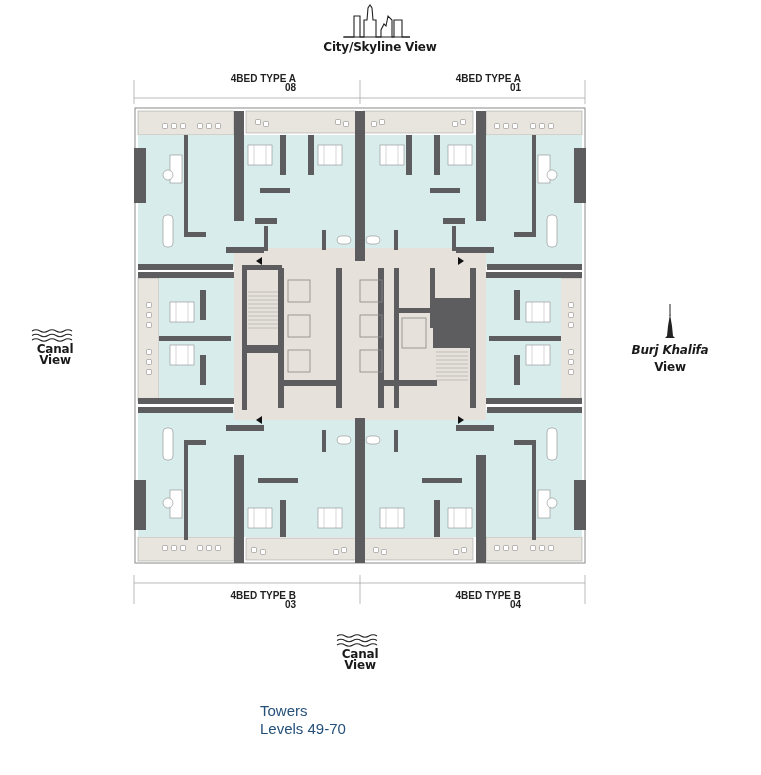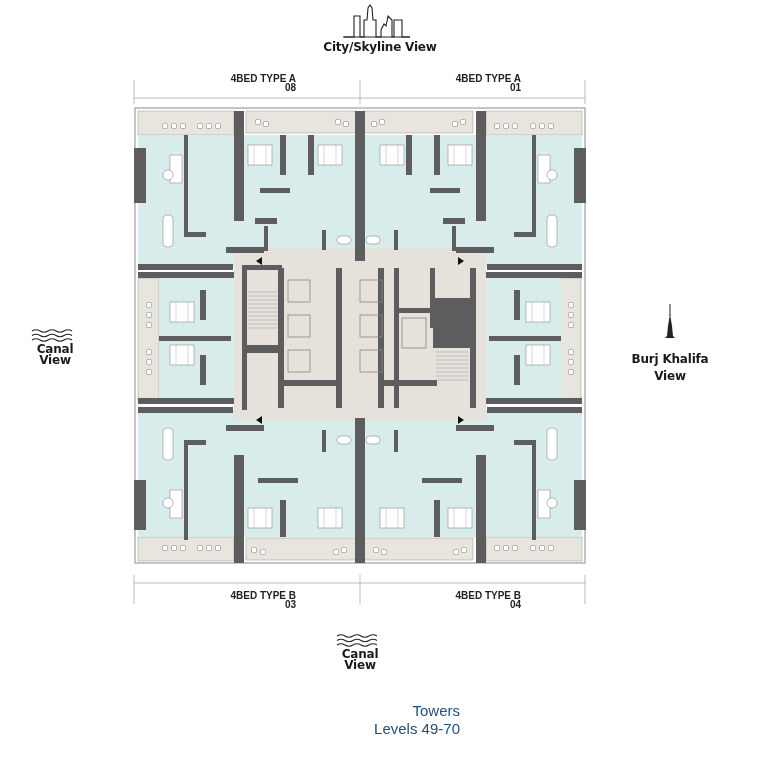--- a/index.html
+++ b/index.html
@@ -4,21 +4,21 @@
 <style>
   html, body { margin: 0; padding: 0; background: #ffffff; }
   body { width: 761px; height: 775px; position: relative; overflow: hidden;
          font-family: "Liberation Sans", sans-serif; }
   .abs { position: absolute; }
   .view-label { font-family: "DejaVu Sans", sans-serif; font-weight: bold; font-size: 12px;
                 color: #1a1a1a; text-align: center; line-height: 11px; letter-spacing: -0.2px; }
   .unit-label { font-family: Liberation Sans, sans-serif; font-weight: bold; font-size: 10px;
                 color: #222; text-align: right; line-height: 9px; }
   .caption { font-family: "Liberation Sans", sans-serif; font-size: 15px; color: #24507a;
-             text-align: right; line-height: 18px; }
+             text-align: left; line-height: 18px; }
   svg { display: block; }
 </style>
 </head>
 <body>
 
 <div class="abs" style="left:320px; top:4px; width:120px; height:50px;">
   <svg width="120" height="34" viewBox="0 0 120 34" style="margin:0 auto;">
     <polyline points="24,33 34,33 34,12 40,12 40,33 44,33 44,16 47,16 48,4 50,1 52,4 53,16 56,16 56,33 61,33 61,26 64,20 66,22 68,12 72,16 72,33 74,33 74,16 82,16 82,33 90,33" fill="none" stroke="#222" stroke-width="1.1"></polyline>
     <line x1="23" y1="33" x2="90" y2="33" stroke="#222" stroke-width="1.1"></line>
   </svg>
@@ -32,21 +32,21 @@
     <path d="M12,12 q4,-2.5 8,0 t8,0 t8,0 t8,0 t8,0" fill="none" stroke="#222" stroke-width="1.1"></path>
   </svg>
   <div class="view-label" style="width:70px;">Canal View</div>
 </div>
 
 <div class="abs" style="left:630px; top:302px; width:80px;">
   <svg width="80" height="40" viewBox="0 0 80 40">
     <path d="M40,12 L42,24 L43,34 L45,36 L35,36 L37,34 L38,24 Z" fill="#222"></path>
     <line x1="40" y1="2" x2="40" y2="14" stroke="#222" stroke-width="1"></line>
   </svg>
-  <div class="view-label" style="width:80px; margin-top:12px;">Burj Khalifa</div>
+  <div class="view-label" style="width:80px; margin-top:3px;font-style:italic;">Burj Khalifa</div>
   <div class="view-label" style="width:80px;margin-top:6px;">View</div>
 </div>
 
 <div class="abs" style="left:325px; top:633px; width:70px;">
   <svg width="70" height="16" viewBox="0 0 70 16">
     <path d="M12,3 q4,-2.5 8,0 t8,0 t8,0 t8,0 t8,0" fill="none" stroke="#222" stroke-width="1.1"></path>
     <path d="M12,7.5 q4,-2.5 8,0 t8,0 t8,0 t8,0 t8,0" fill="none" stroke="#222" stroke-width="1.1"></path>
     <path d="M12,12 q4,-2.5 8,0 t8,0 t8,0 t8,0 t8,0" fill="none" stroke="#222" stroke-width="1.1"></path>
   </svg>
   <div class="view-label" style="width:70px;">Canal View</div>

